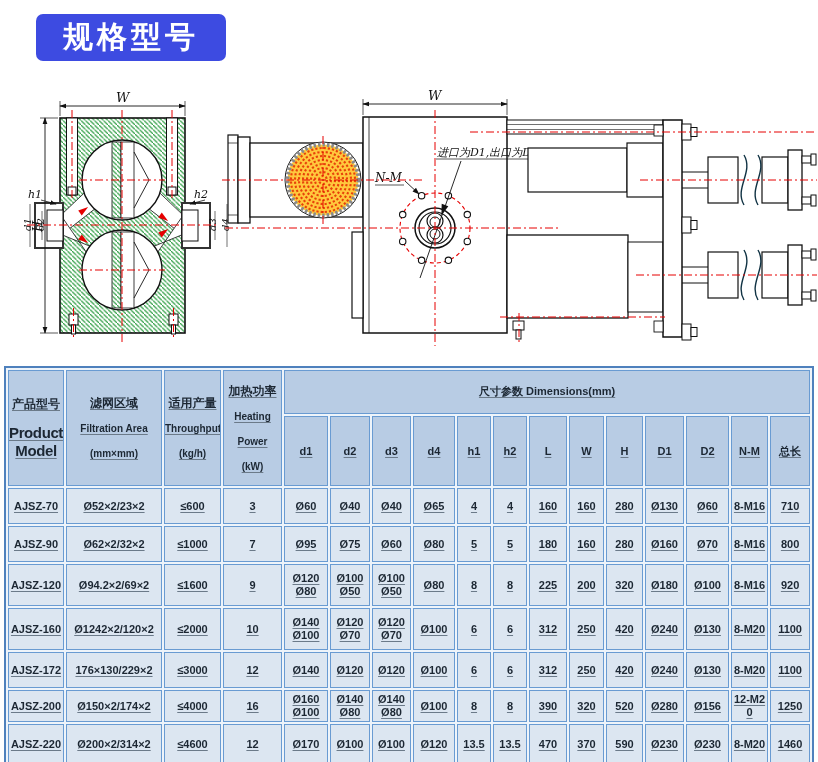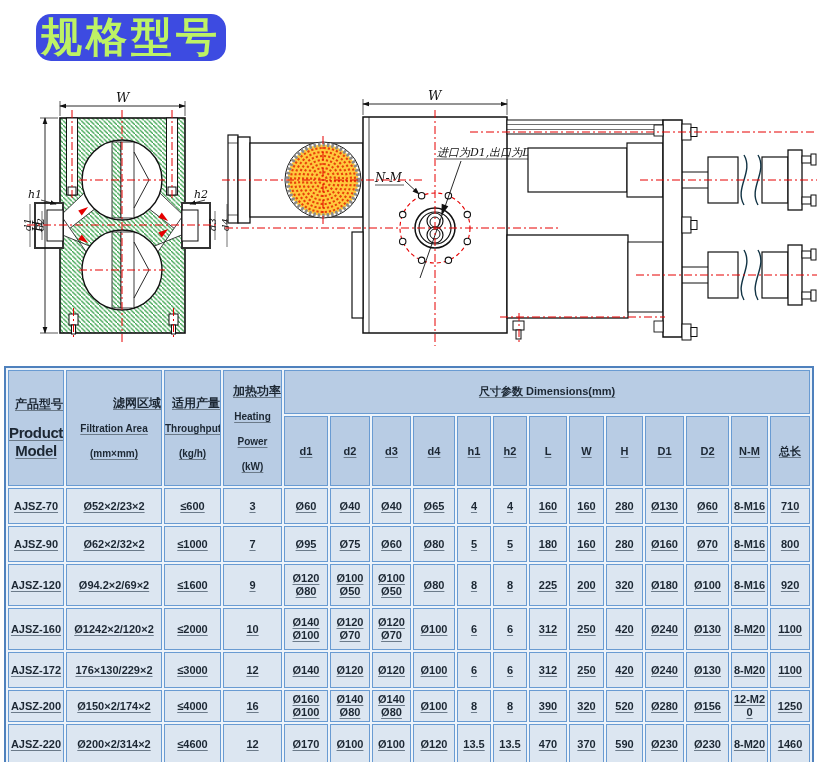--- a/index.html
+++ b/index.html
@@ -1,30 +1,30 @@
 <!DOCTYPE html>
 <html><head>
 <meta charset="utf-8">
 <style>
   html,body{margin:0;padding:0;background:#fff;width:818px;height:762px;overflow:hidden;
     font-family:"Liberation Sans",sans-serif;}
   .stage{position:relative;width:818px;height:762px;background:#fff;}
   .badge{position:absolute;left:36px;top:14px;width:190px;height:47px;background:#3d4be1;
-    border-radius:15px;color:#bef264;font-size:41px;font-weight:bold;letter-spacing:4px;
+    border-radius:7px;color:#ffffff;font-size:30px;font-weight:bold;letter-spacing:4px;
     display:flex;align-items:center;justify-content:center;}
   .draw{position:absolute;left:0;top:80px;width:818px;height:282px;}
   .dlabel{font-family:"DejaVu Serif","Liberation Serif",serif;font-style:italic;fill:#111;}
   table.spec{position:absolute;left:4px;top:366px;width:810px;table-layout:fixed;
     border-collapse:separate;border-spacing:2px;background:#eef4fa;border:2px solid #4f81bd;}
   table.spec td{border:1px solid #699bd2;background:#dce6f1;text-align:center;vertical-align:middle;
     color:#1c2733;font-weight:bold;font-size:11px;padding:0;white-space:pre-line;line-height:1.18;
     text-decoration:underline;text-decoration-thickness:1px;text-underline-offset:2px;
     text-decoration-color:#6b7a89;overflow:hidden;}
   table.spec td.hd{background:#b8cce4;}
-  .zh{font-size:12px;text-align:right;}
+  .zh{font-size:12px;}
   .en{font-size:10px;}
   .en-sm{font-size:15px;letter-spacing:-0.4px;}
   .grp{font-size:12.5px;margin-left:30px;}
   td.dm{word-break:break-all;}
 </style>
 </head>
 <body>
 
 <div class="stage">
 

